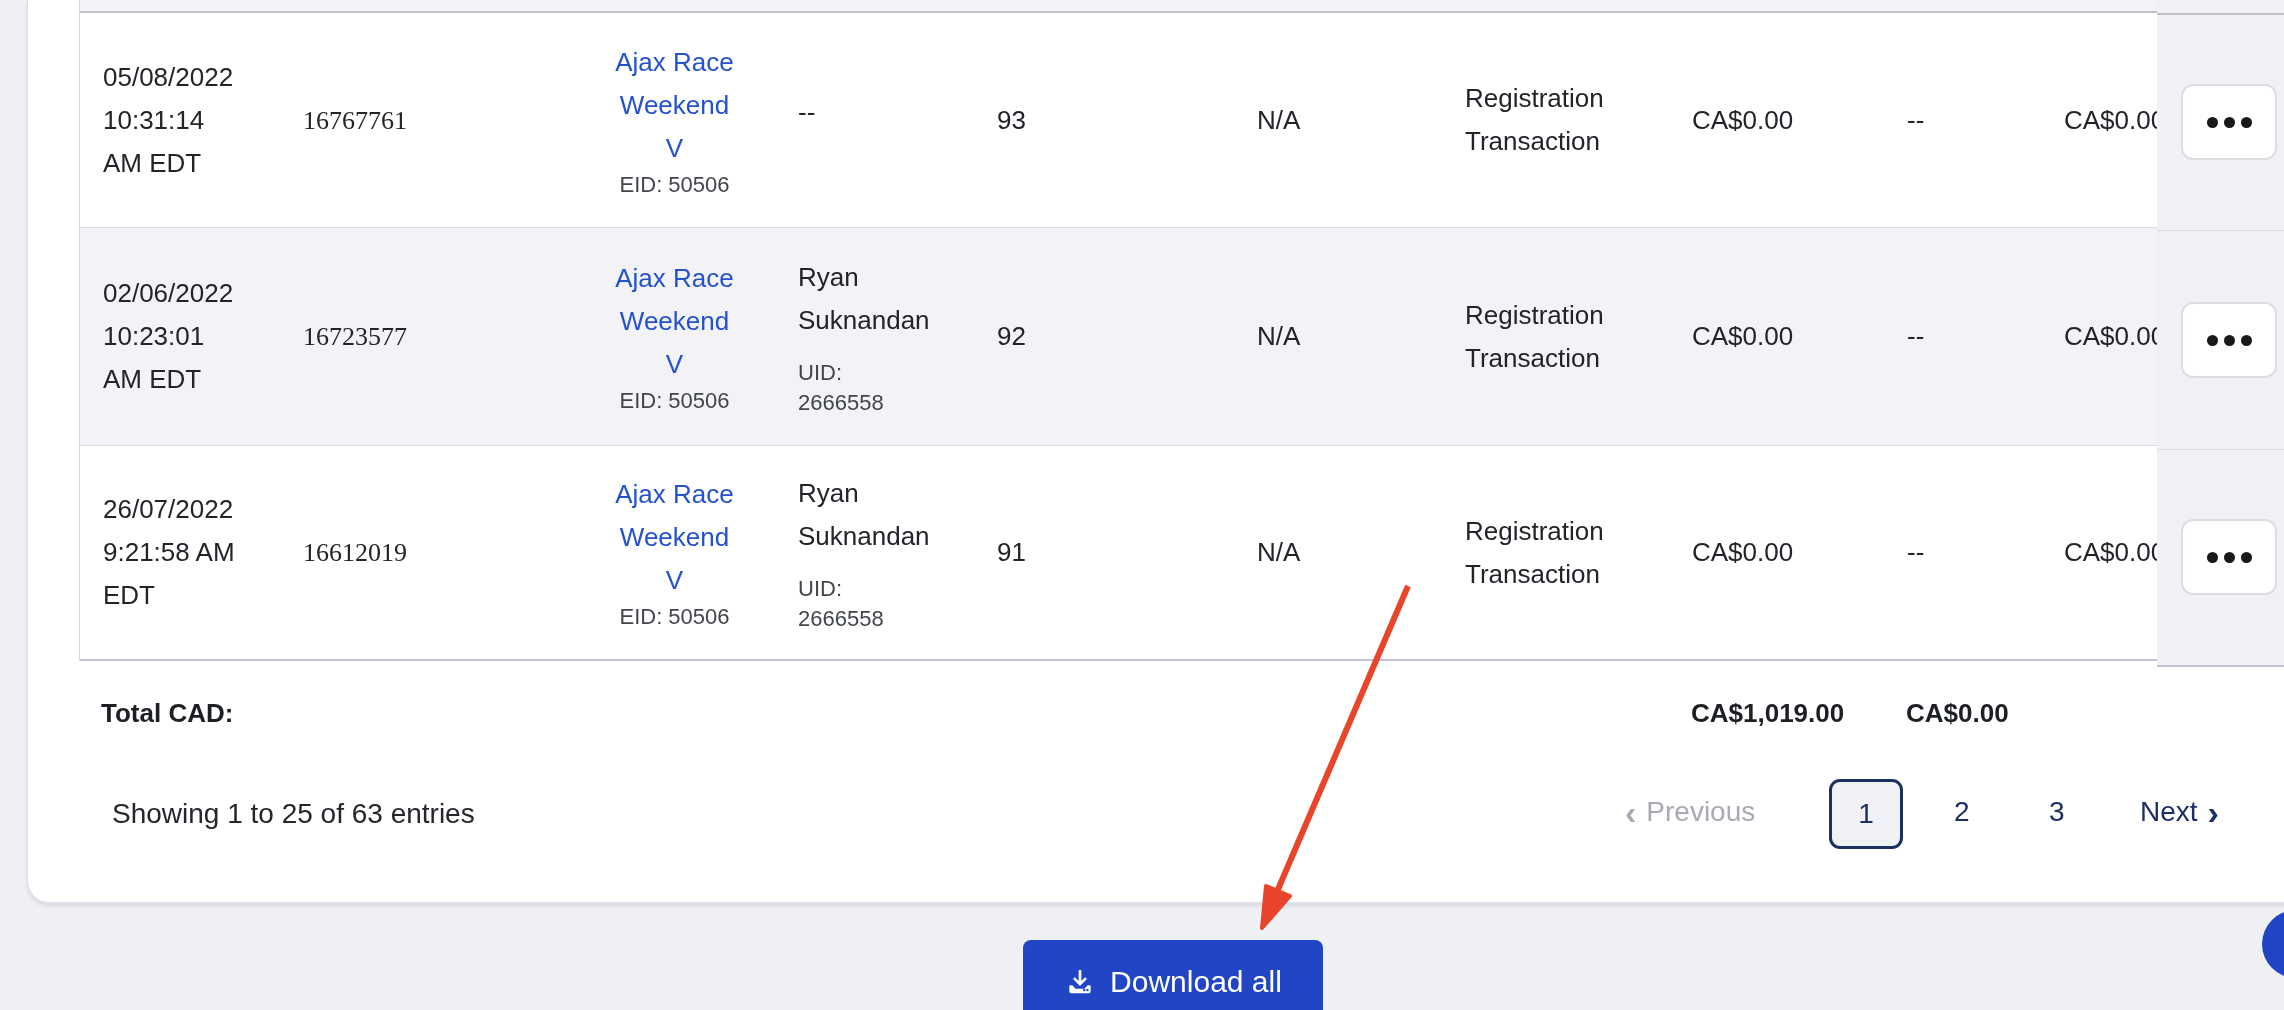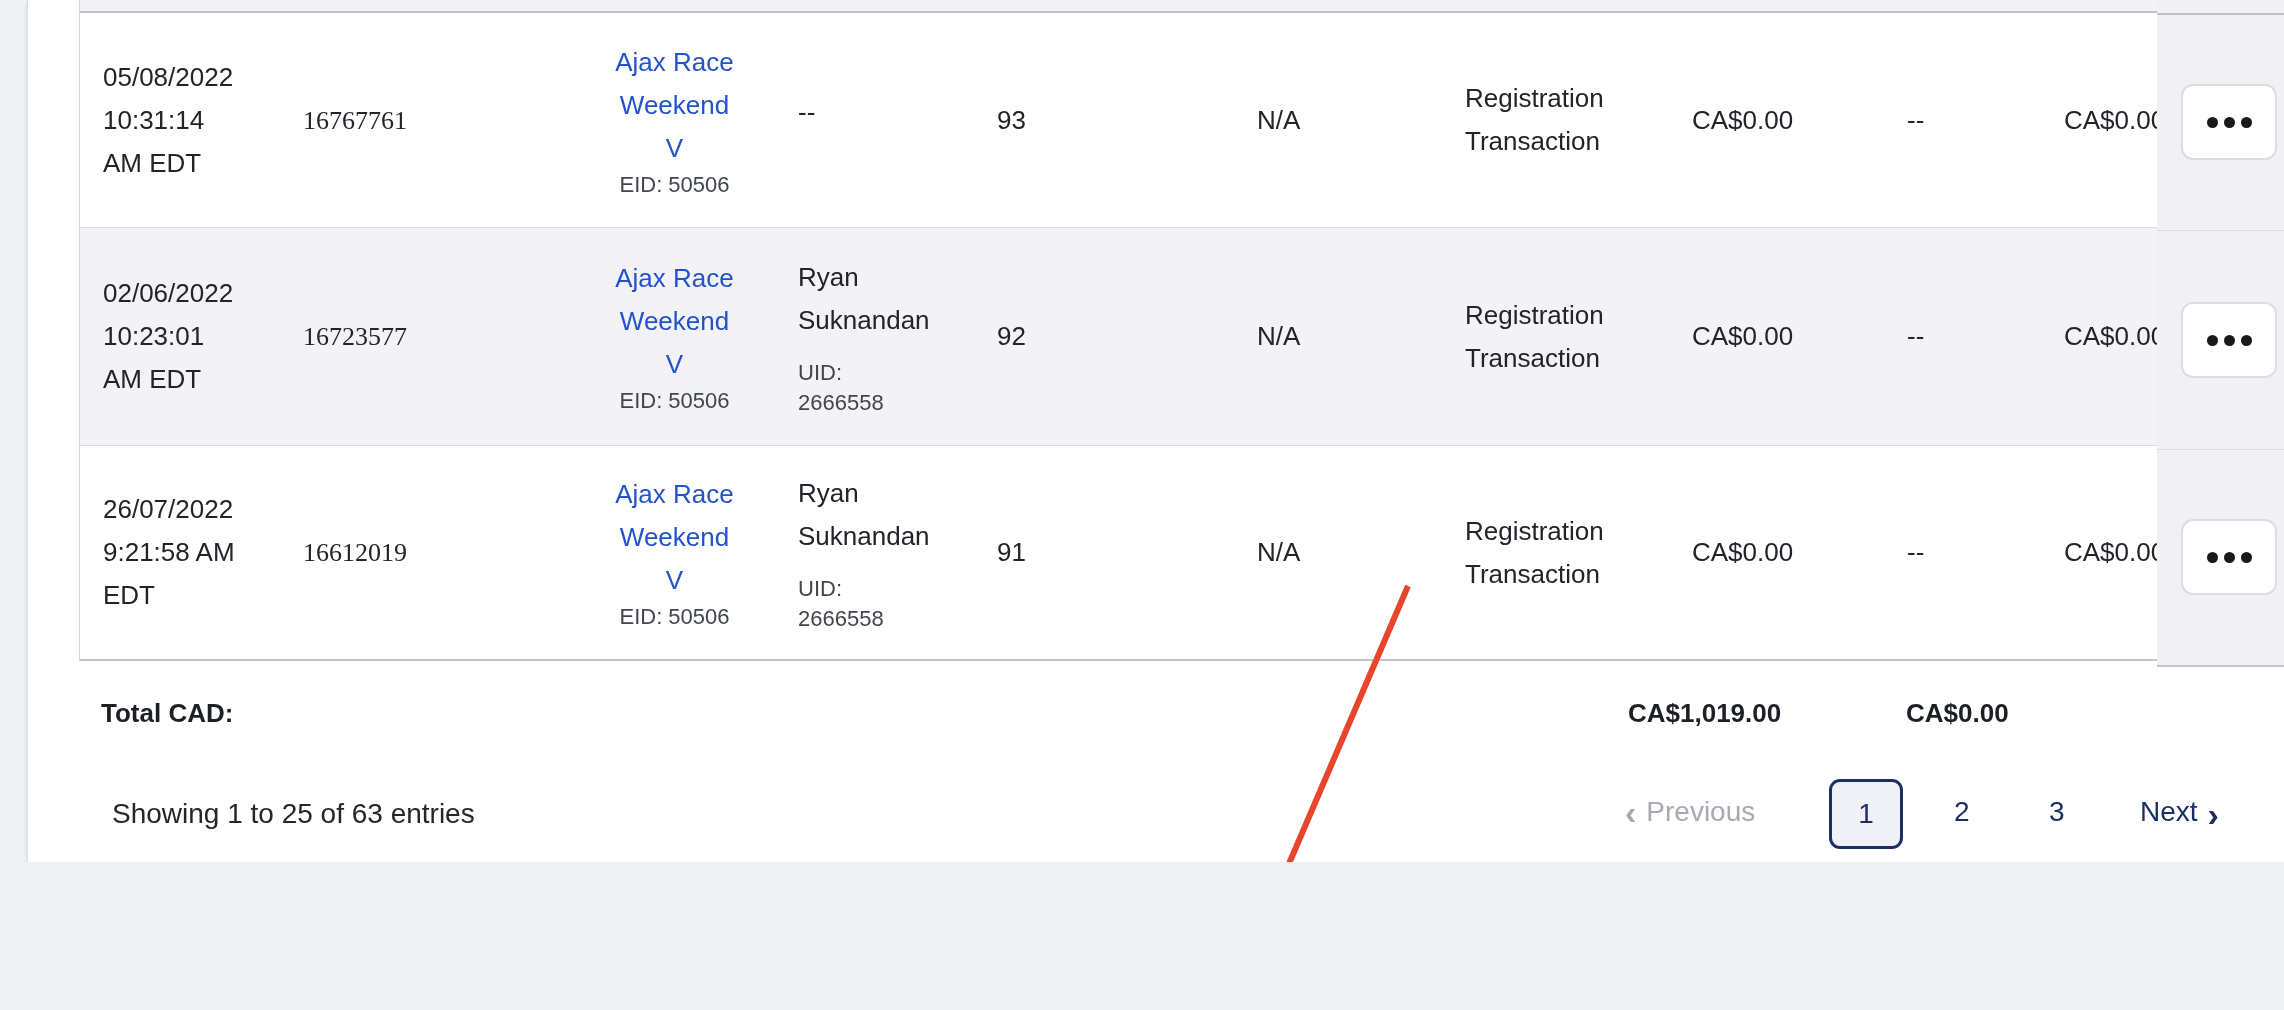--- a/index.html
+++ b/index.html
@@ -1,19 +1,19 @@
 <!DOCTYPE html>
 <html><head>
 <meta charset="utf-8">
 <style>
   * { margin:0; padding:0; box-sizing:border-box; }
   html,body { width:2284px; height:1010px; }
   body { font-family:"Liberation Sans", sans-serif; background:#eef0f4; overflow:hidden; }
 
-  .screen { position:relative; width:2284px; height:862px; background:#eef0f4; overflow:hidden; }
+  .screen { position:relative; width:2284px; height:1010px; background:#eef0f4; overflow:hidden; }
 
   
   .card {
     position:absolute; left:27px; top:0; width:2280px; height:903px;
     background:#ffffff;
     border-left:1px solid #dcdee6;
     border-bottom:1px solid #e0e1e9;
     border-bottom-left-radius:22px;
     box-shadow:0 3px 4px rgba(40,40,70,0.10);
   }
@@ -62,37 +62,37 @@
   .dots-btn {
     position:absolute; left:24px; width:96px; height:76px;
     background:#ffffff; border:2px solid #dcdce3; border-radius:12px;
     display:flex; align-items:center; justify-content:center; gap:6px; cursor:pointer;
   }
   .dots-btn .dot { width:11px; height:11px; border-radius:50%; background:#191919; }
   .dots-btn.b1 { top:84px; } .dots-btn.b2 { top:302px; } .dots-btn.b3 { top:519px; }
 
   
   .total-label { position:absolute; left:73px; top:698px; font-size:26px; font-weight:bold; color:#1c1f24; }
-  .total-amount { position:absolute; left:1600px; top:698px; font-size:26px; font-weight:bold; color:#1c1f24; }
+  .total-amount { position:absolute; left:1663px; top:698px; font-size:26px; font-weight:bold; color:#1c1f24; }
   .total-amount2 { position:absolute; left:1878px; top:698px; font-size:26px; font-weight:bold; color:#1c1f24; }
   .showing { position:absolute; left:84px; top:798px; font-size:28px; color:#23262b; }
 
   
   .pager-prev { position:absolute; left:1597px; top:796px; font-size:28px; color:#a7a9b5; display:flex; align-items:center; gap:10px; cursor:default; }
   .pager-prev .chev, .pager-next .chev { font-size:34px; line-height:28px; font-weight:600; }
   .pager-current {
     position:absolute; left:1801px; top:779px; width:74px; height:70px;
     border:3px solid #1b2f63; border-radius:11px; background:#f0f1f7;
     display:flex; align-items:center; justify-content:center;
     font-size:28px; color:#1b2f63; cursor:pointer;
   }
   .pager-page { position:absolute; top:796px; font-size:28px; color:#1b2f63; cursor:pointer; }
   .pager-page.p2 { left:1926px; }
   .pager-page.p3 { left:2021px; }
-  .pager-next { position:absolute; left:2112px; top:796px; font-size:28px; color:#1b2f63; display:flex; align-items:flex-end; gap:10px; cursor:pointer; }
+  .pager-next { position:absolute; left:2112px; top:796px; font-size:28px; color:#1b2f63; display:flex; align-items:center; gap:10px; cursor:pointer; }
 
   
   .download-btn {
     position:absolute; left:1023px; top:940px; width:300px; height:84px;
     background:#2145c4; border:none; border-radius:8px; cursor:pointer;
     display:flex; align-items:center; justify-content:center; gap:14px;
     color:#ffffff; font-size:30px; font-weight:500; font-family:"Liberation Sans", sans-serif;
   }
   .fab { position:absolute; left:2262px; top:910px; width:68px; height:68px; border-radius:50%; background:#2145c4; cursor:pointer; }
 

